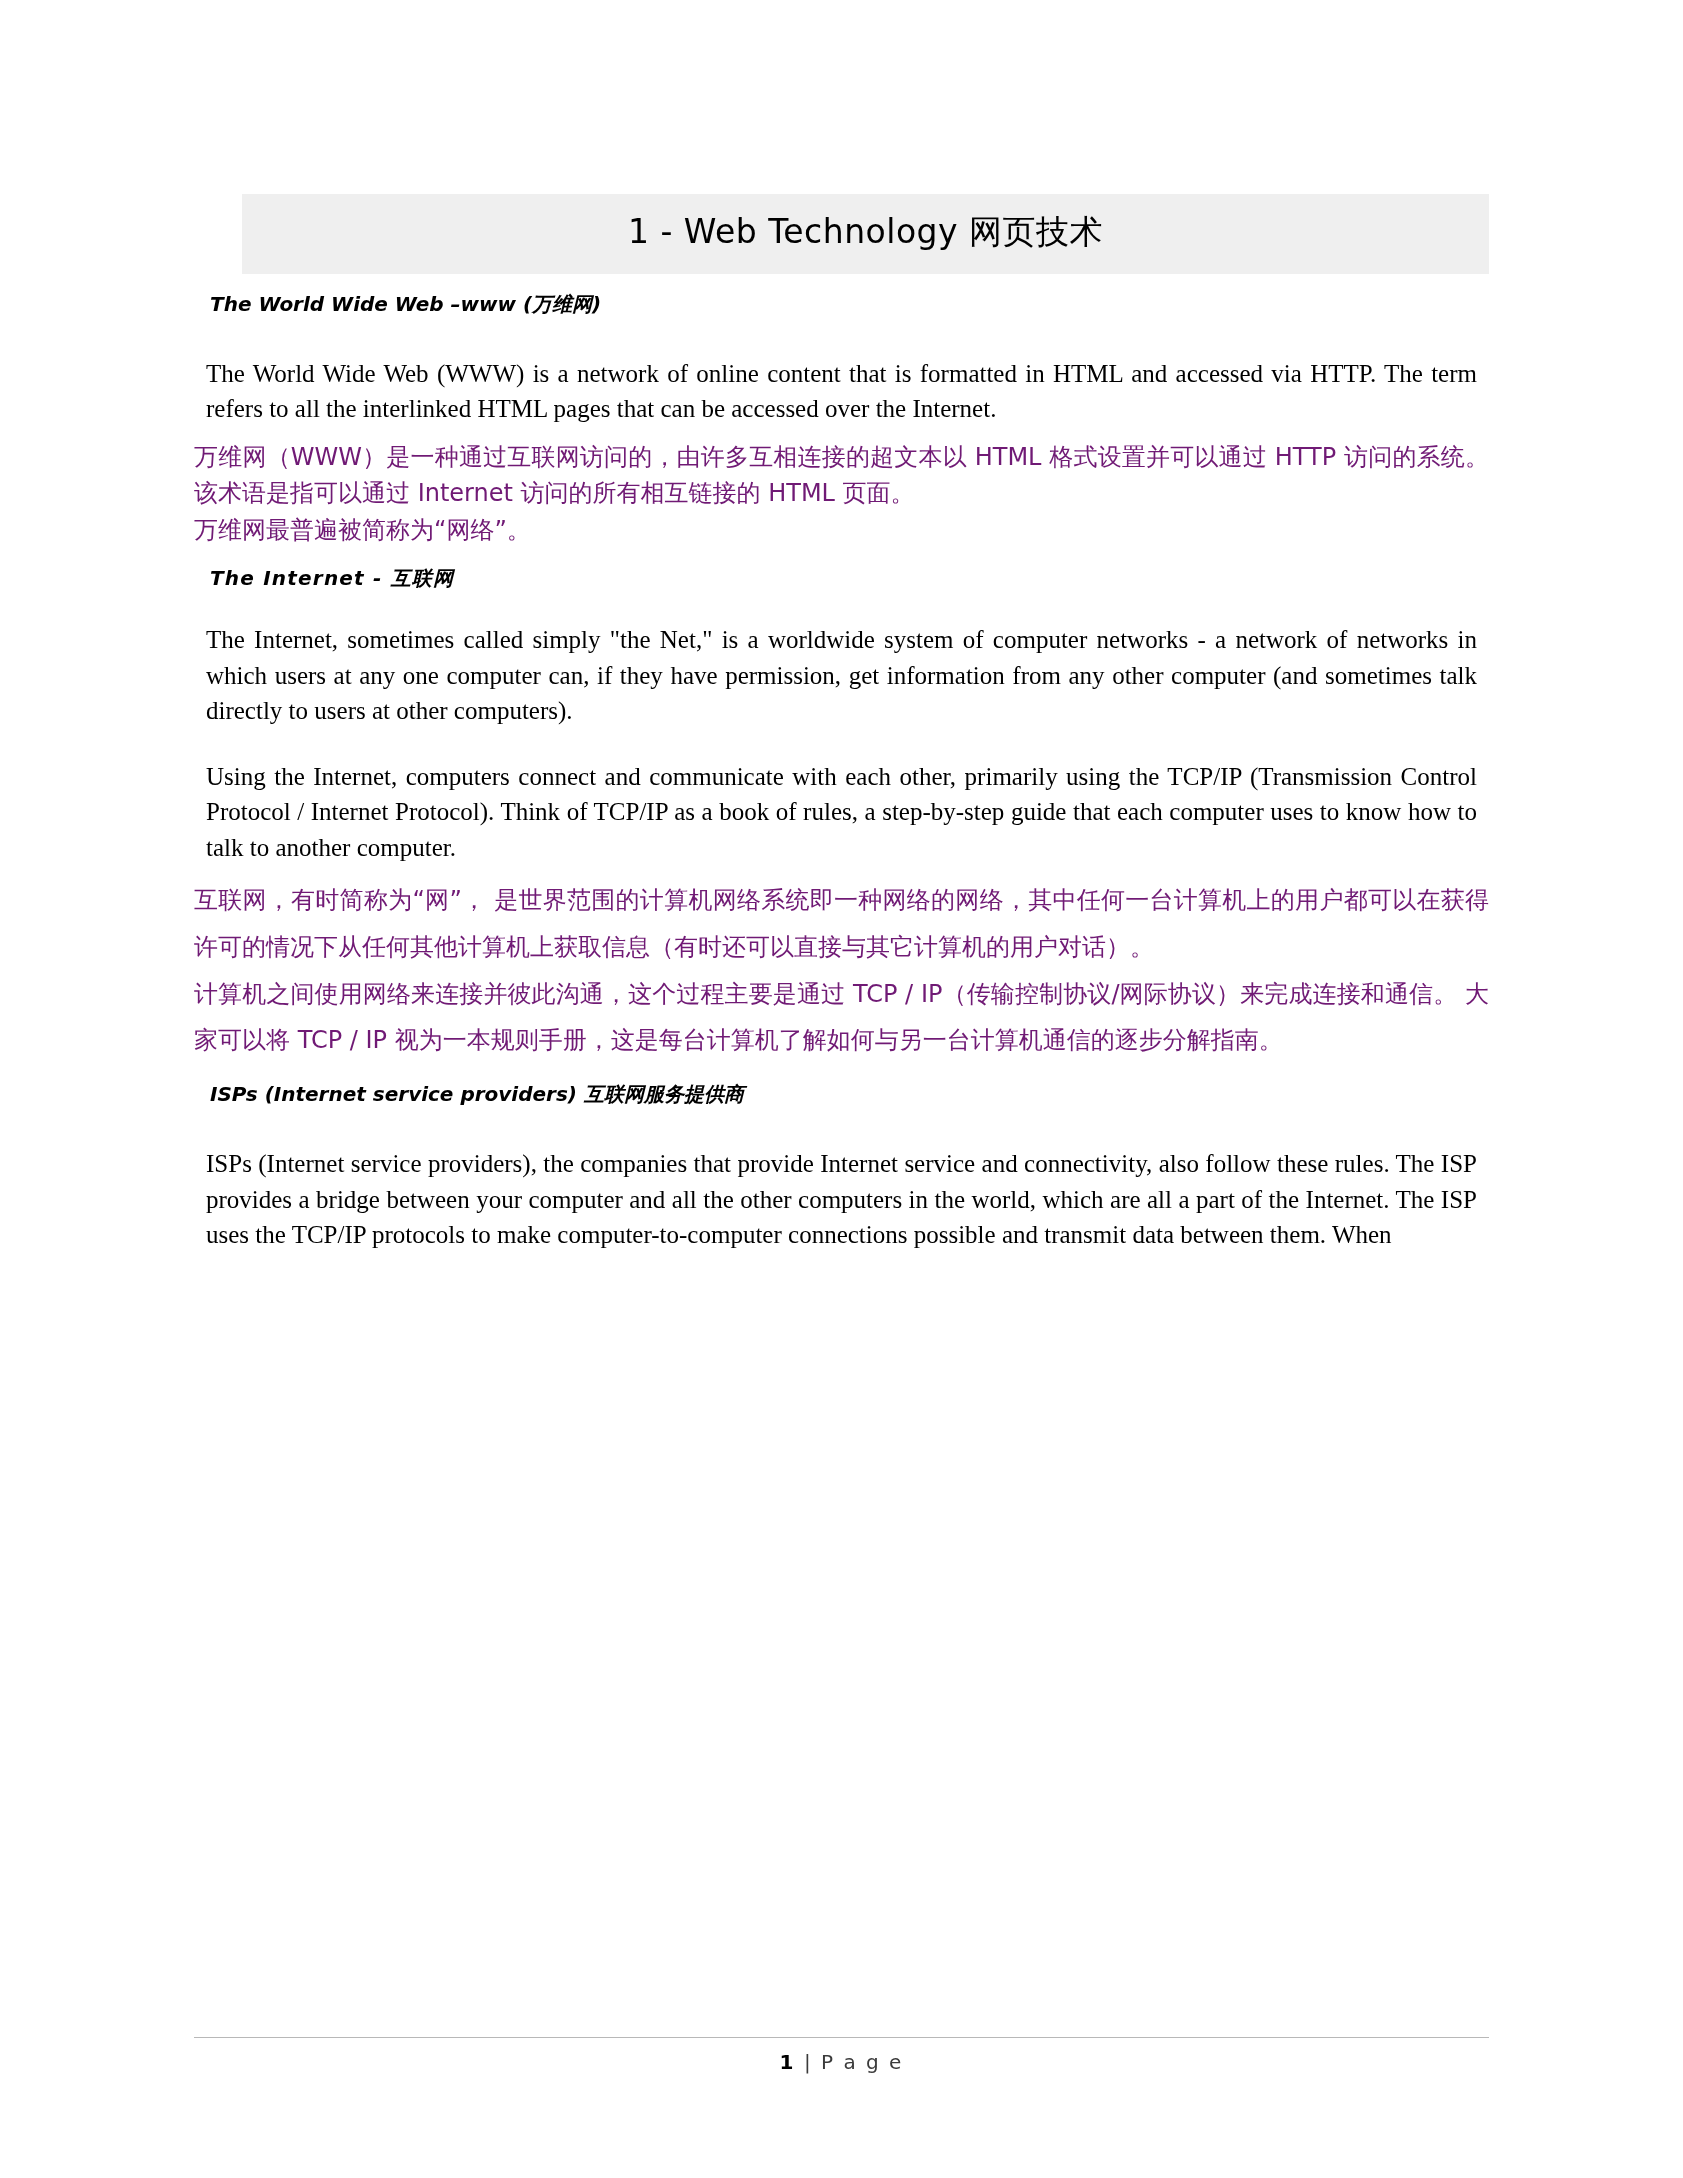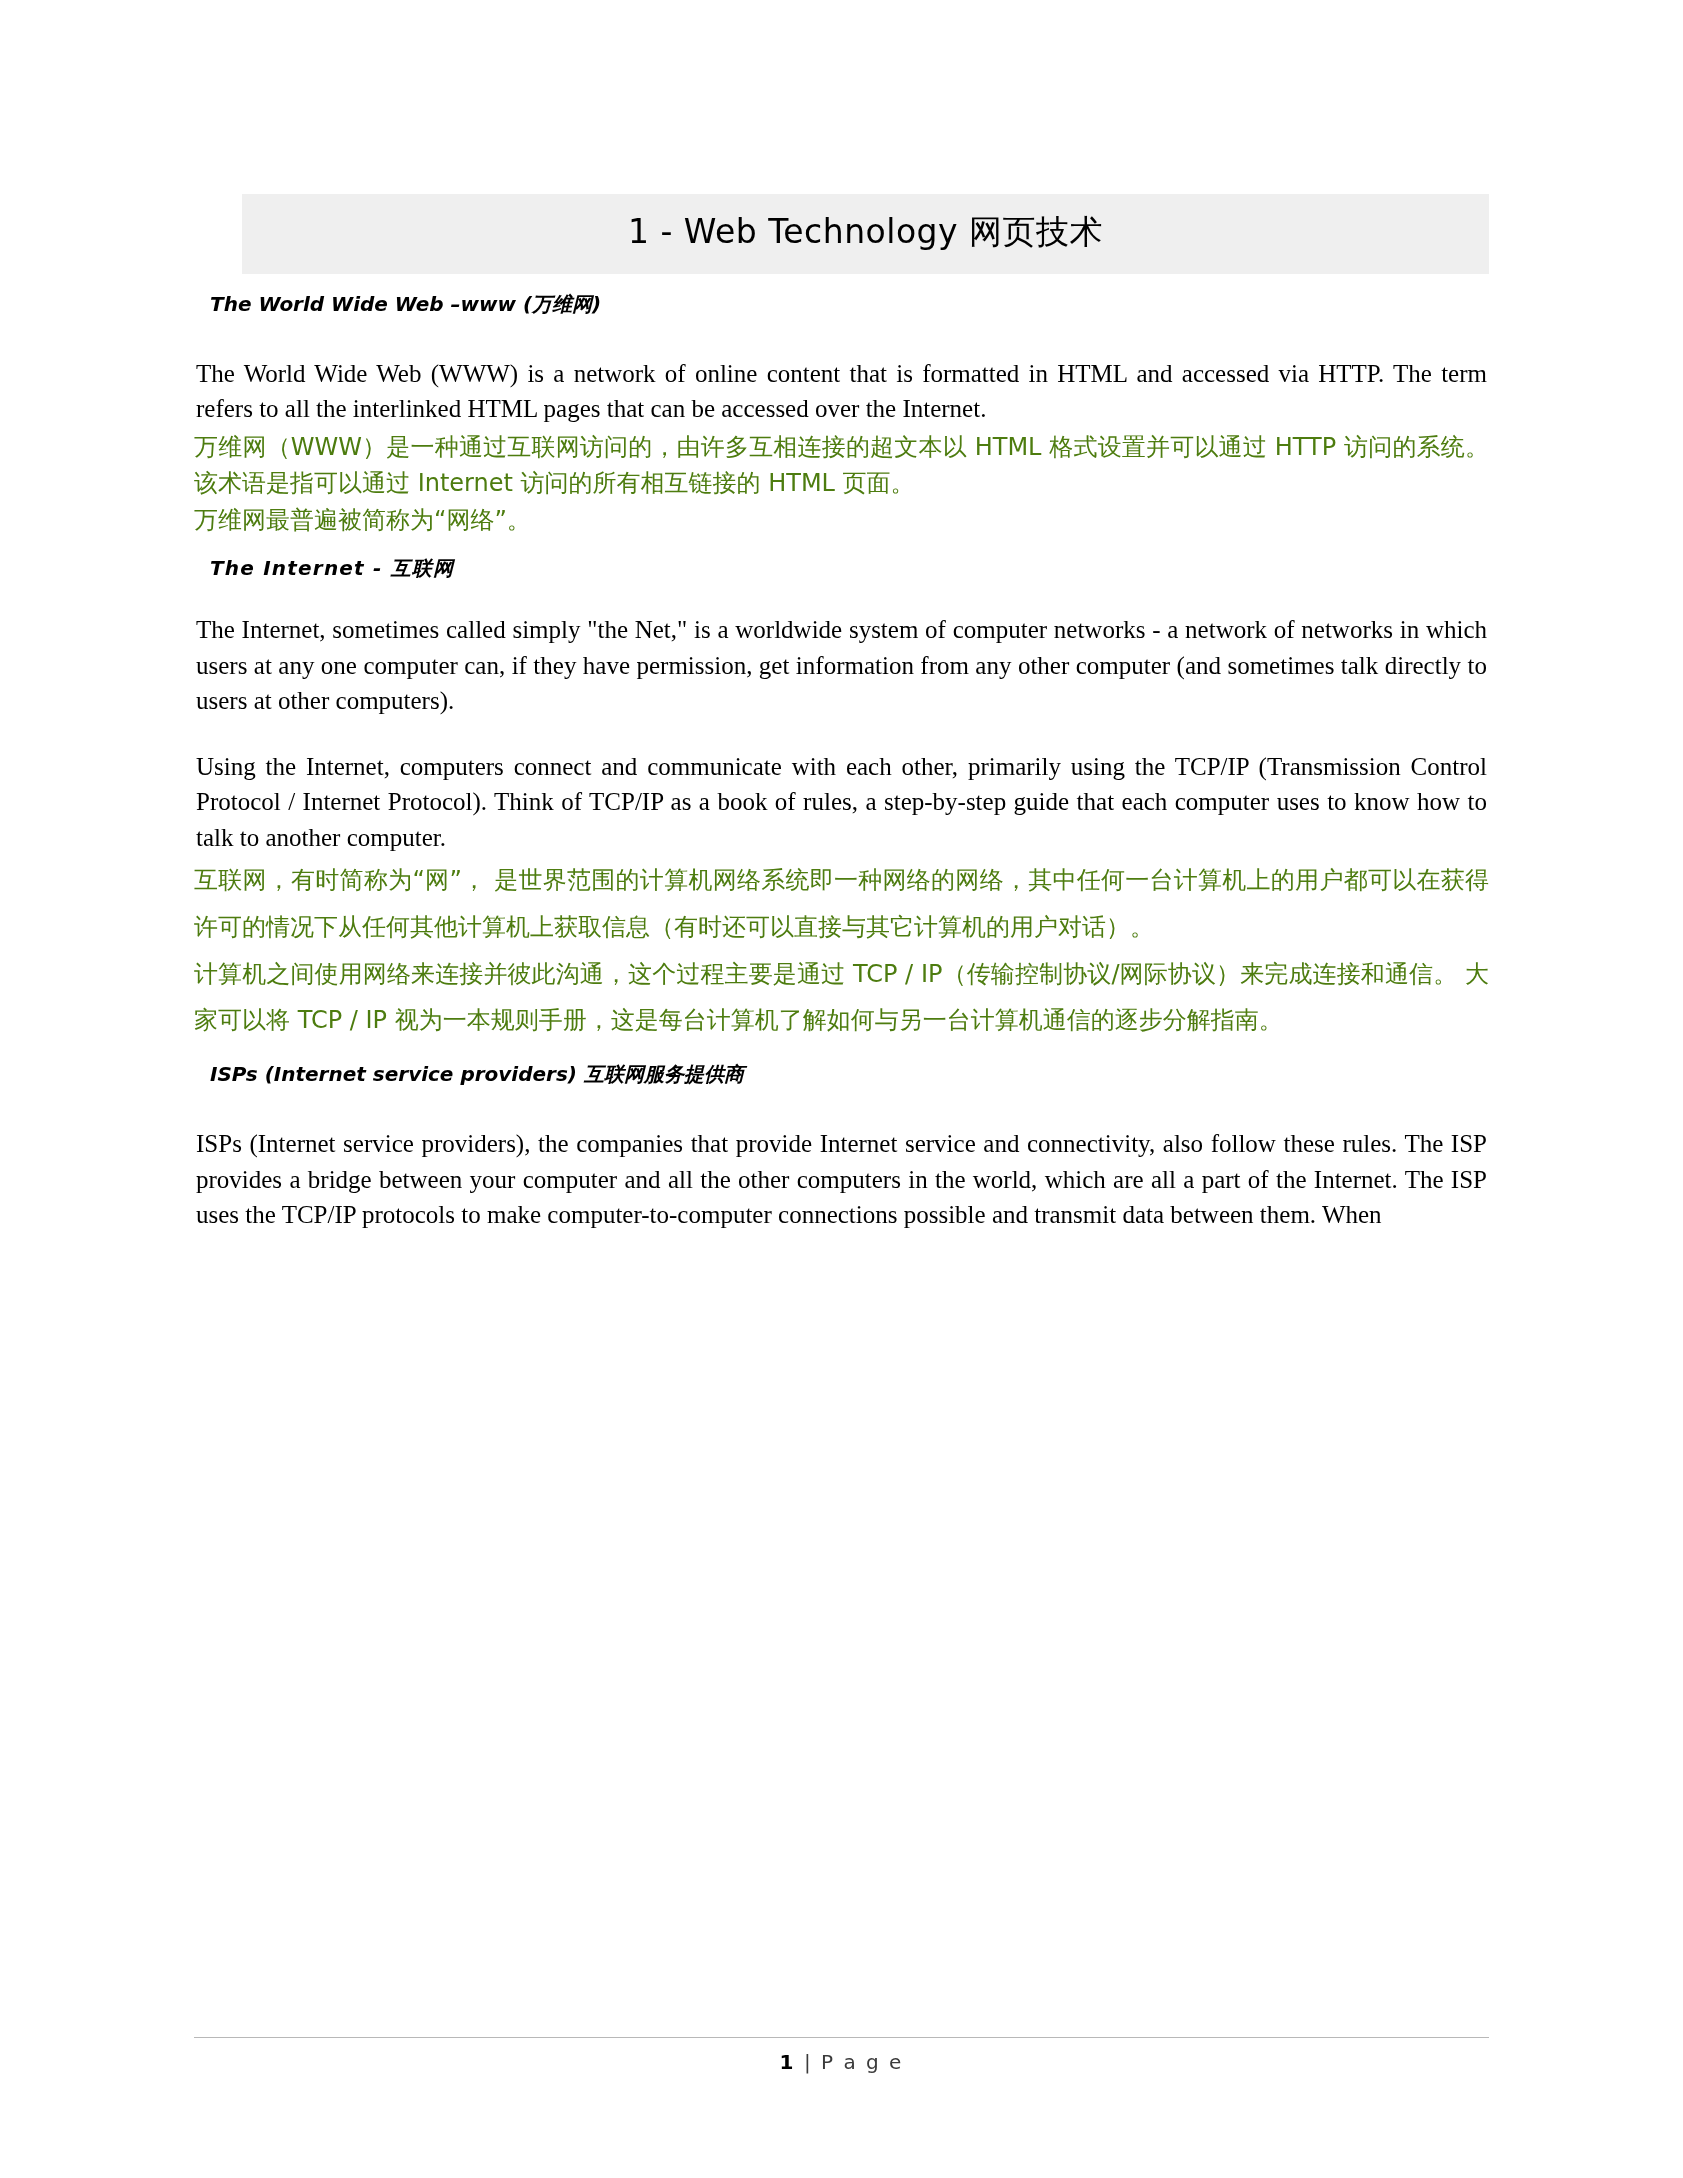--- a/index.html
+++ b/index.html
@@ -62,34 +62,34 @@
   h2.sub-heading.spaced {
     letter-spacing: 1.2px;
   }
 
   
   p.para {
     font-family: "Liberation Serif", serif;
     font-size: 25px;
     line-height: 1.42;
     text-align: justify;
-    margin: 2px;
+    margin: 12px;
     padding: 0;
     color: #000;
   }
   p.gap { margin-top: 30px; }
   p.gap-lg { margin-top: 38px; }
 
   p.cjk {
     font-family: "DejaVu Sans", sans-serif;
     font-size: 24px;
     line-height: 1.52;
     text-align: justify;
     margin: 0;
-    color: #4d7c0f;
+    color: #701a75;
   }
   p.cjk-loose {
     line-height: 1.95;
   }
 
   
   .footer {
     position: absolute;
     left: 194px;
     top: 2037px;

